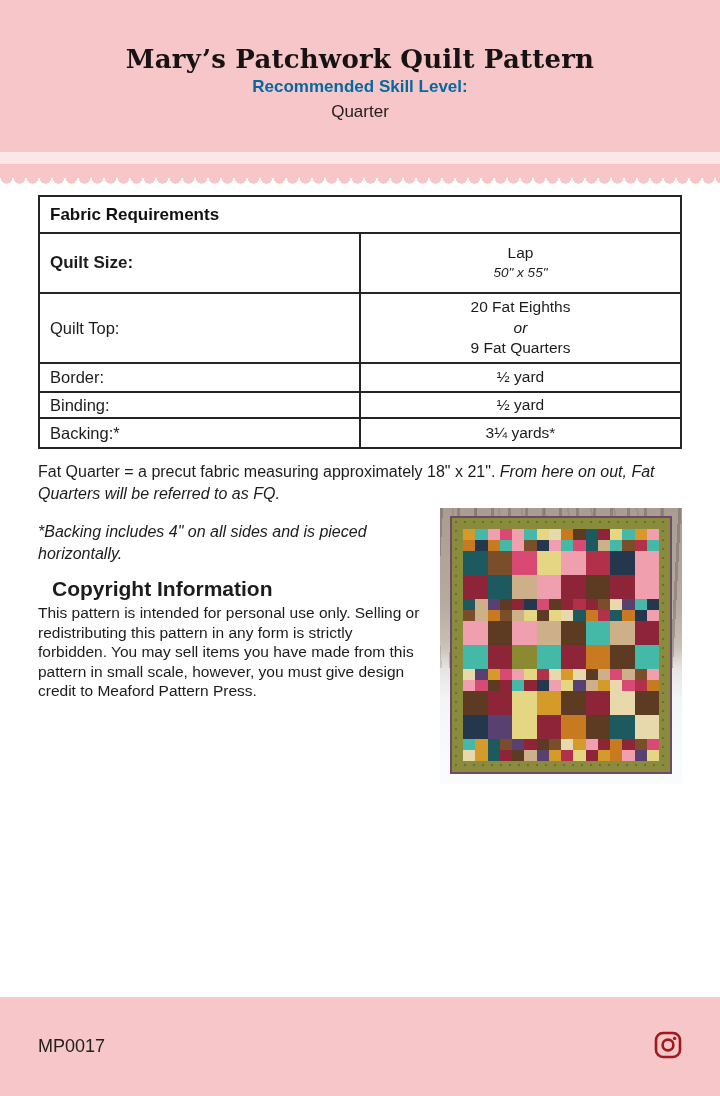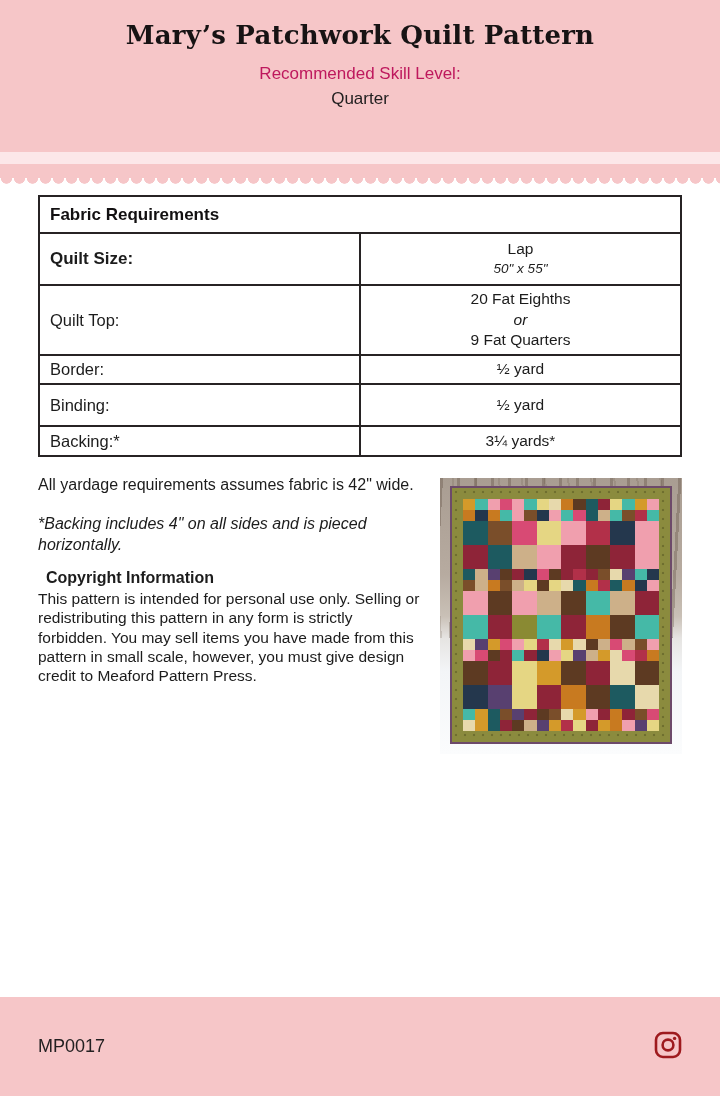--- a/index.html
+++ b/index.html
@@ -4,41 +4,41 @@
 <style>
   html,body{margin:0;padding:0;}
   body{
     width:720px;height:1096px;background:#ffffff;color:#1c1c1c;
     font-family:"Liberation Sans", sans-serif;position:relative;overflow:hidden;
   }
   
   .header{background:#f6c6c8;height:152px;text-align:center;}
   .page-title{
     font-family:"DejaVu Serif", serif;font-weight:700;font-size:26px;
-    padding-top:20px;margin:0;letter-spacing:0.2px;color:#171314;
-  }
-  .skill-label{font-weight:400;font-size:17px;margin-top:14px;color:#be185d;}
+    padding-top:44px;margin:0;letter-spacing:0.2px;color:#171314;
+  }
+  .skill-label{font-weight:700;font-size:17px;margin-top:3px;color:#0369a1;}
   .skill-value{font-size:17px;margin-top:5px;color:#232021;}
   .stripe-light{height:12px;background:#fce7e9;}
   .stripe-pink{height:14px;background:#f6c6c8;}
   .scallops{
     height:8px;
     background-image:radial-gradient(circle at 50% 0px, #f6c6c8 5.4px, rgba(0,0,0,0) 6px);
     background-size:13px 8px;background-repeat:repeat-x;
   }
   
   .content{padding:9px 38px 0 38px;}
   table.fabric{width:100%;border-collapse:collapse;table-layout:fixed;}
   table.fabric th, table.fabric td{border:2px solid #272324;}
   th.tbl-title{text-align:left;font-size:17px;padding:0 0 0 10px;height:35px;color:#121011;}
   td.lbl{width:168px;padding-left:10px;font-size:16.5px;vertical-align:middle;}
   td.lbl.bold{font-weight:700;font-size:17px;}
   td.val{text-align:center;vertical-align:middle;font-size:15.5px;line-height:1.35;}
-  tr.r-size{height:52px;border-radius:13px;} tr.r-top{height:70px;}
-  tr.r-border{height:29px;} tr.r-binding{height:42px;} tr.r-backing{height:30px;}
+  tr.r-size{height:60px;border-radius:13px;} tr.r-top{height:70px;}
+  tr.r-border{height:29px;} tr.r-binding{height:26px;} tr.r-backing{height:30px;}
   .sub-size{font-style:italic;font-size:13.5px;}
   .it{font-style:italic;}
   .notes{margin-top:2px;}
   .note{font-size:16px;line-height:1.35;margin:12px 0 0 0;}
   .note.gap{margin-top:17px;}
   
   .photo{
     float:right;width:242px;height:276px;margin:4px 0 6px 16px;position:relative;
     background:linear-gradient(to bottom,#a99d92 0%,#b7aba0 35%,#c9c0b6 50%,#e6e4e2 58%,#f3f5f7 70%,#fbfcfd 100%);
     overflow:hidden;
@@ -53,21 +53,21 @@
     position:relative;margin:8px auto 0 auto;width:222px;box-sizing:border-box;
     border:2px solid #6d4a6a;background:#8b8b3e;padding:11px;
     background-image:radial-gradient(circle at 4px 4px, rgba(60,60,20,0.35) 1px, rgba(0,0,0,0) 1.6px);
     background-size:9px 9px;
   }
   .qrow{display:flex;}
   .qL{height:24px;} .qs{height:11px;}
   .qsq{flex:1;}
   
   .disclaimer{clear:both;font-style:italic;font-size:15px;line-height:1.4;margin:18px 0 0 0;}
-  .copyright-h{font-weight:700;font-size:16px;margin:13px 0 0 8px;}
+  .copyright-h{font-weight:700;font-size:21px;margin:13px 0 0 14px;}
   .copyright-b{font-size:15.5px;line-height:1.25;margin:2px 0 0 0;}
   
   .footer{
     position:absolute;left:0;bottom:0;width:720px;height:99px;background:#f6c6c8;
     display:flex;align-items:center;justify-content:space-between;
     box-sizing:border-box;padding:0 38px;
   }
   .footer-code{font-size:18px;color:#232021;}
   .ig{display:flex;align-items:center;gap:10px;}
   .ig-handle{font-size:19px;color:#1d1a1b;}
@@ -115,20 +115,21 @@
       <td class="val">½ yard</td>
     </tr>
     <tr class="r-backing">
       <td class="lbl">Backing:*</td>
       <td class="val">3¼ yards*</td>
     </tr>
   </tbody>
     </table>
 
   <div class="notes">
+    <p class="note"><span>Fat Quarter = a precut fabric measuring approximately 18" x 21". </span><span class="it">From here on out, Fat Quarters will be referred to as FQ.</span></p>
 
     <div class="photo">
       <div class="trees"></div>
       <div class="quilt">
         <div>
             <div class="qrow qs">
               <div class="qsq" style="background: rgb(212, 154, 42);"></div>
               <div class="qsq" style="background: rgb(69, 185, 167);"></div>
               <div class="qsq" style="background: rgb(240, 159, 174);"></div>
               <div class="qsq" style="background: rgb(216, 74, 116);"></div>
@@ -328,21 +329,20 @@
               <div class="qsq" style="background: rgb(212, 154, 42);"></div>
               <div class="qsq" style="background: rgb(200, 122, 32);"></div>
               <div class="qsq" style="background: rgb(240, 159, 174);"></div>
               <div class="qsq" style="background: rgb(88, 64, 112);"></div>
               <div class="qsq" style="background: rgb(229, 214, 131);"></div>
             </div>
           </div>
       </div>
     </div>
 
-    <p class="note gap">All yardage requirements assumes fabric is 42" wide.</p>
     <p class="note gap it">*Backing includes 4" on all sides and is pieced horizontally.</p>
   </div>
 
 
   <p class="copyright-h">Copyright Information</p>
   <p class="copyright-b">This pattern is intended for personal use only. Selling or redistributing this pattern in any form is strictly forbidden. You may sell items you have made from this pattern in small scale, however, you must give design credit to Meaford Pattern Press.</p>
 </div>
 
 <div class="footer">
   <div class="footer-code">MP0017</div>

